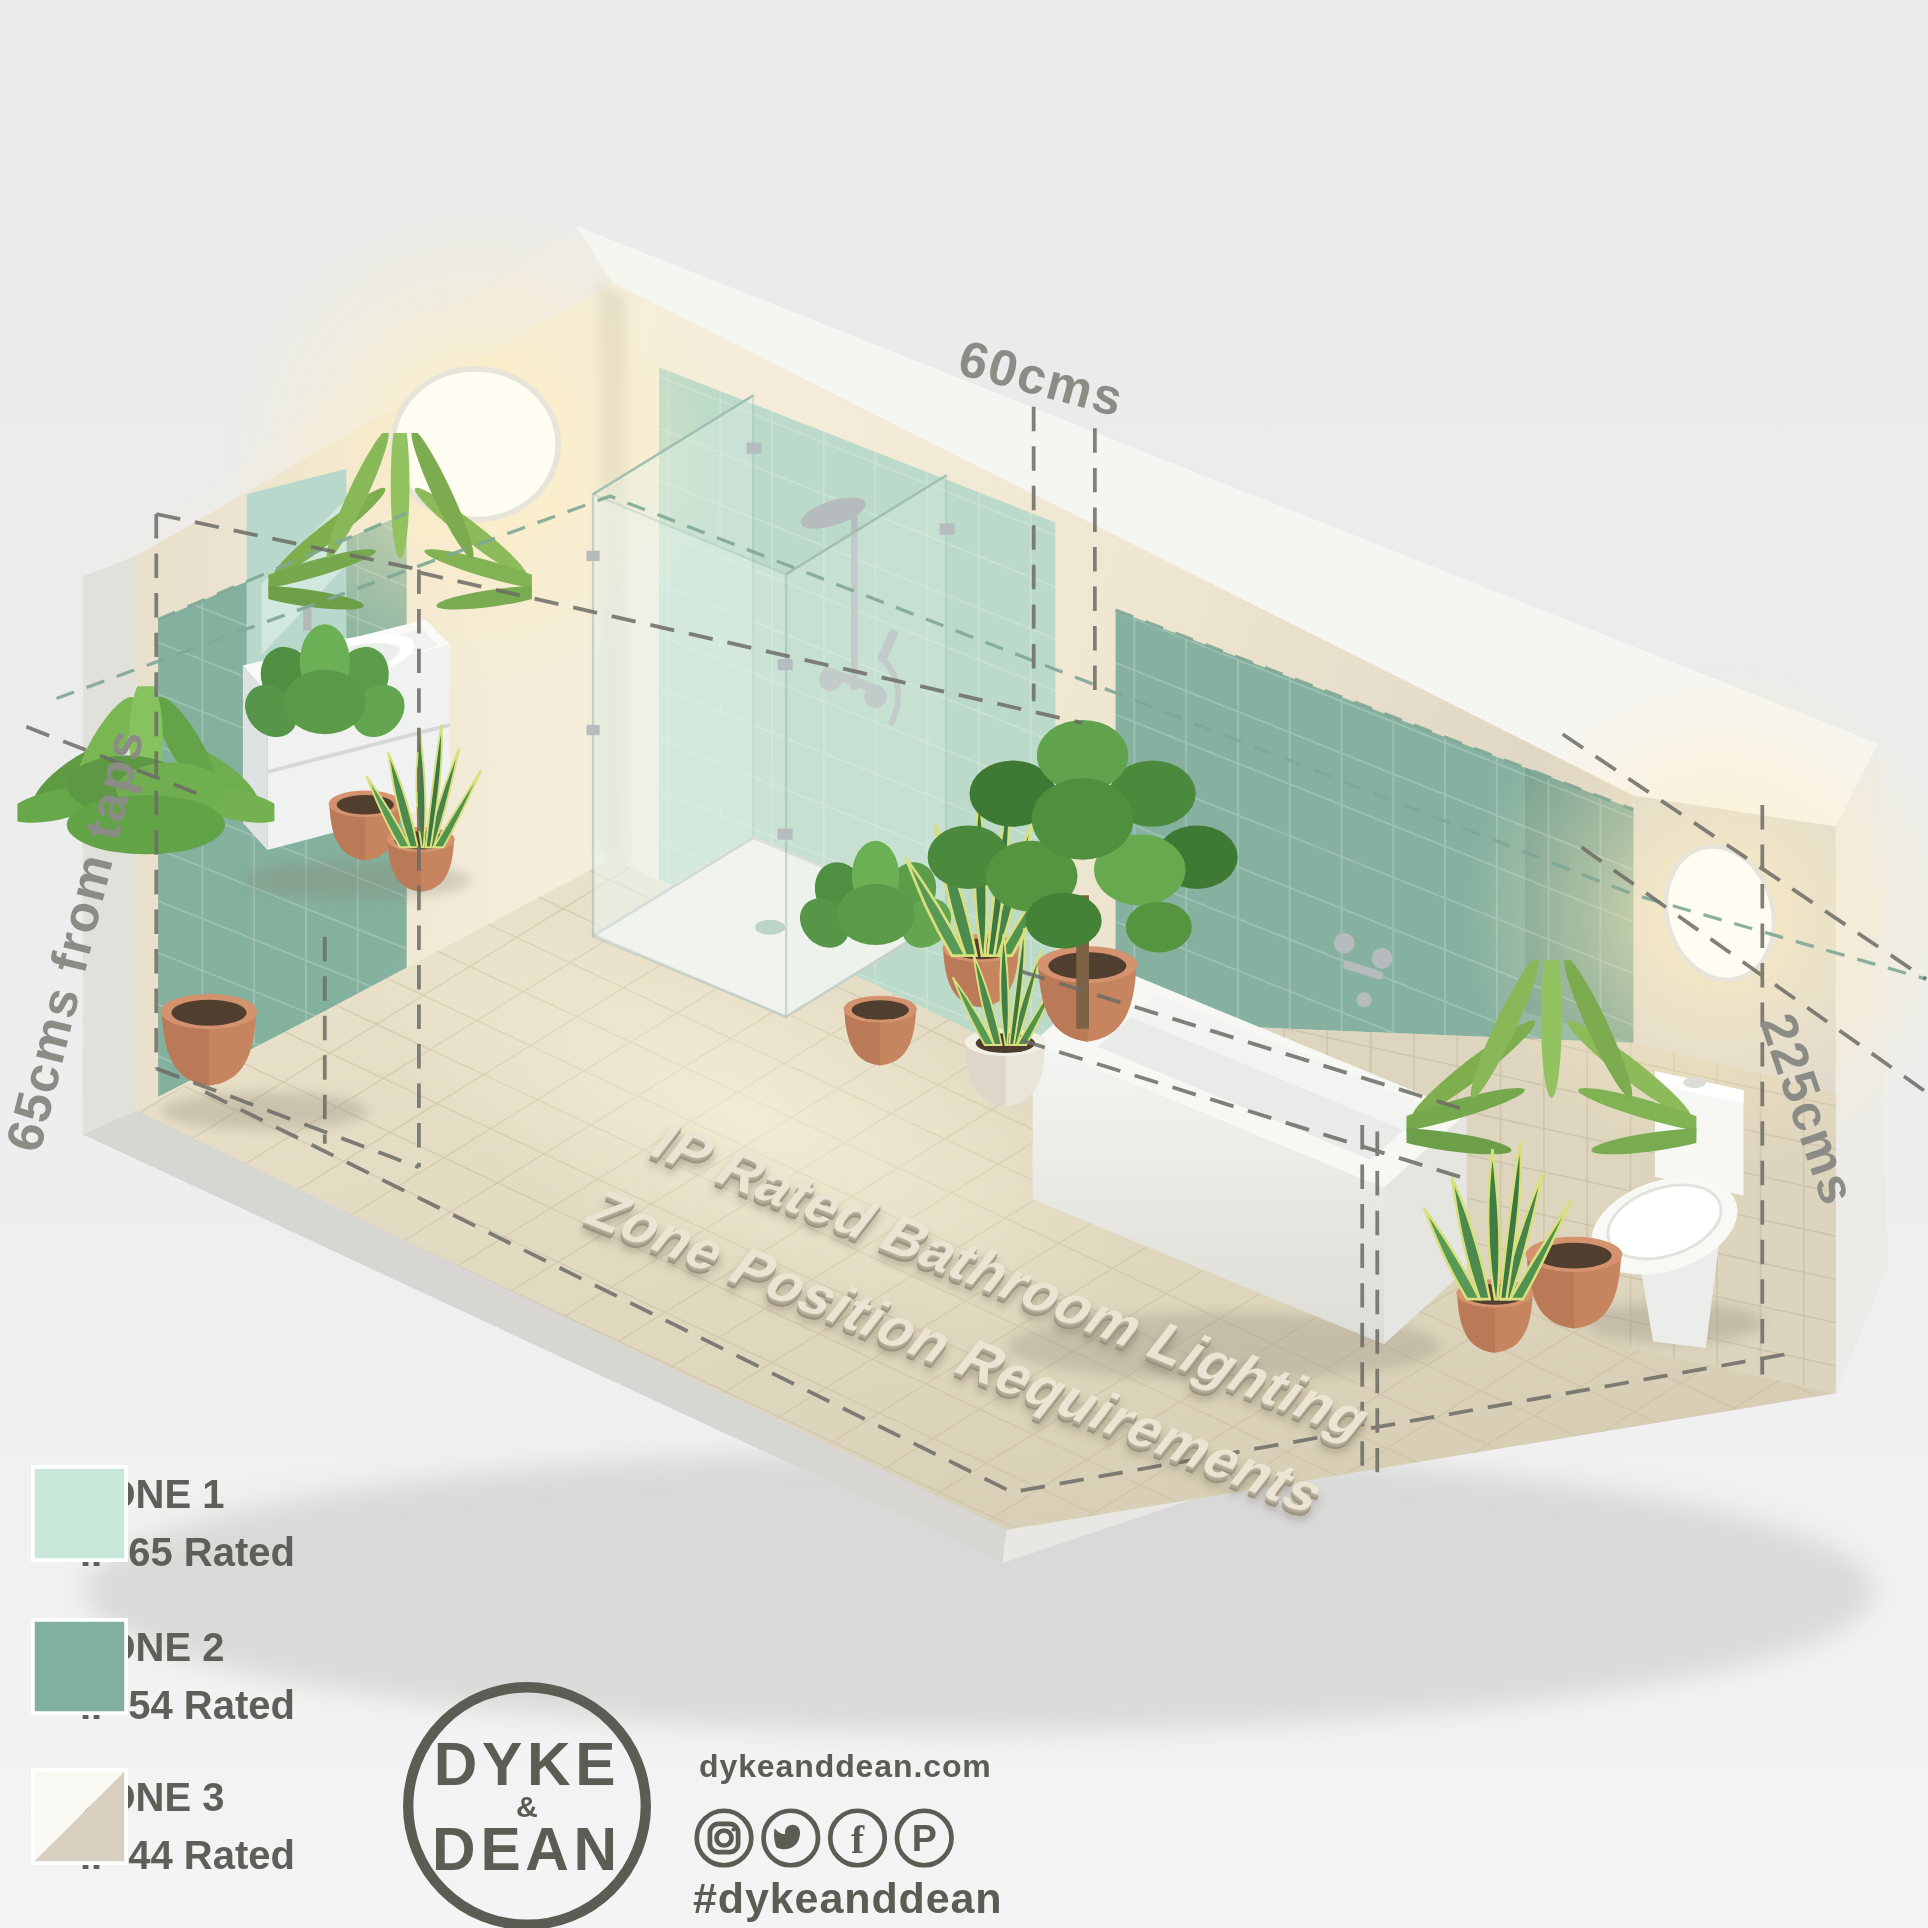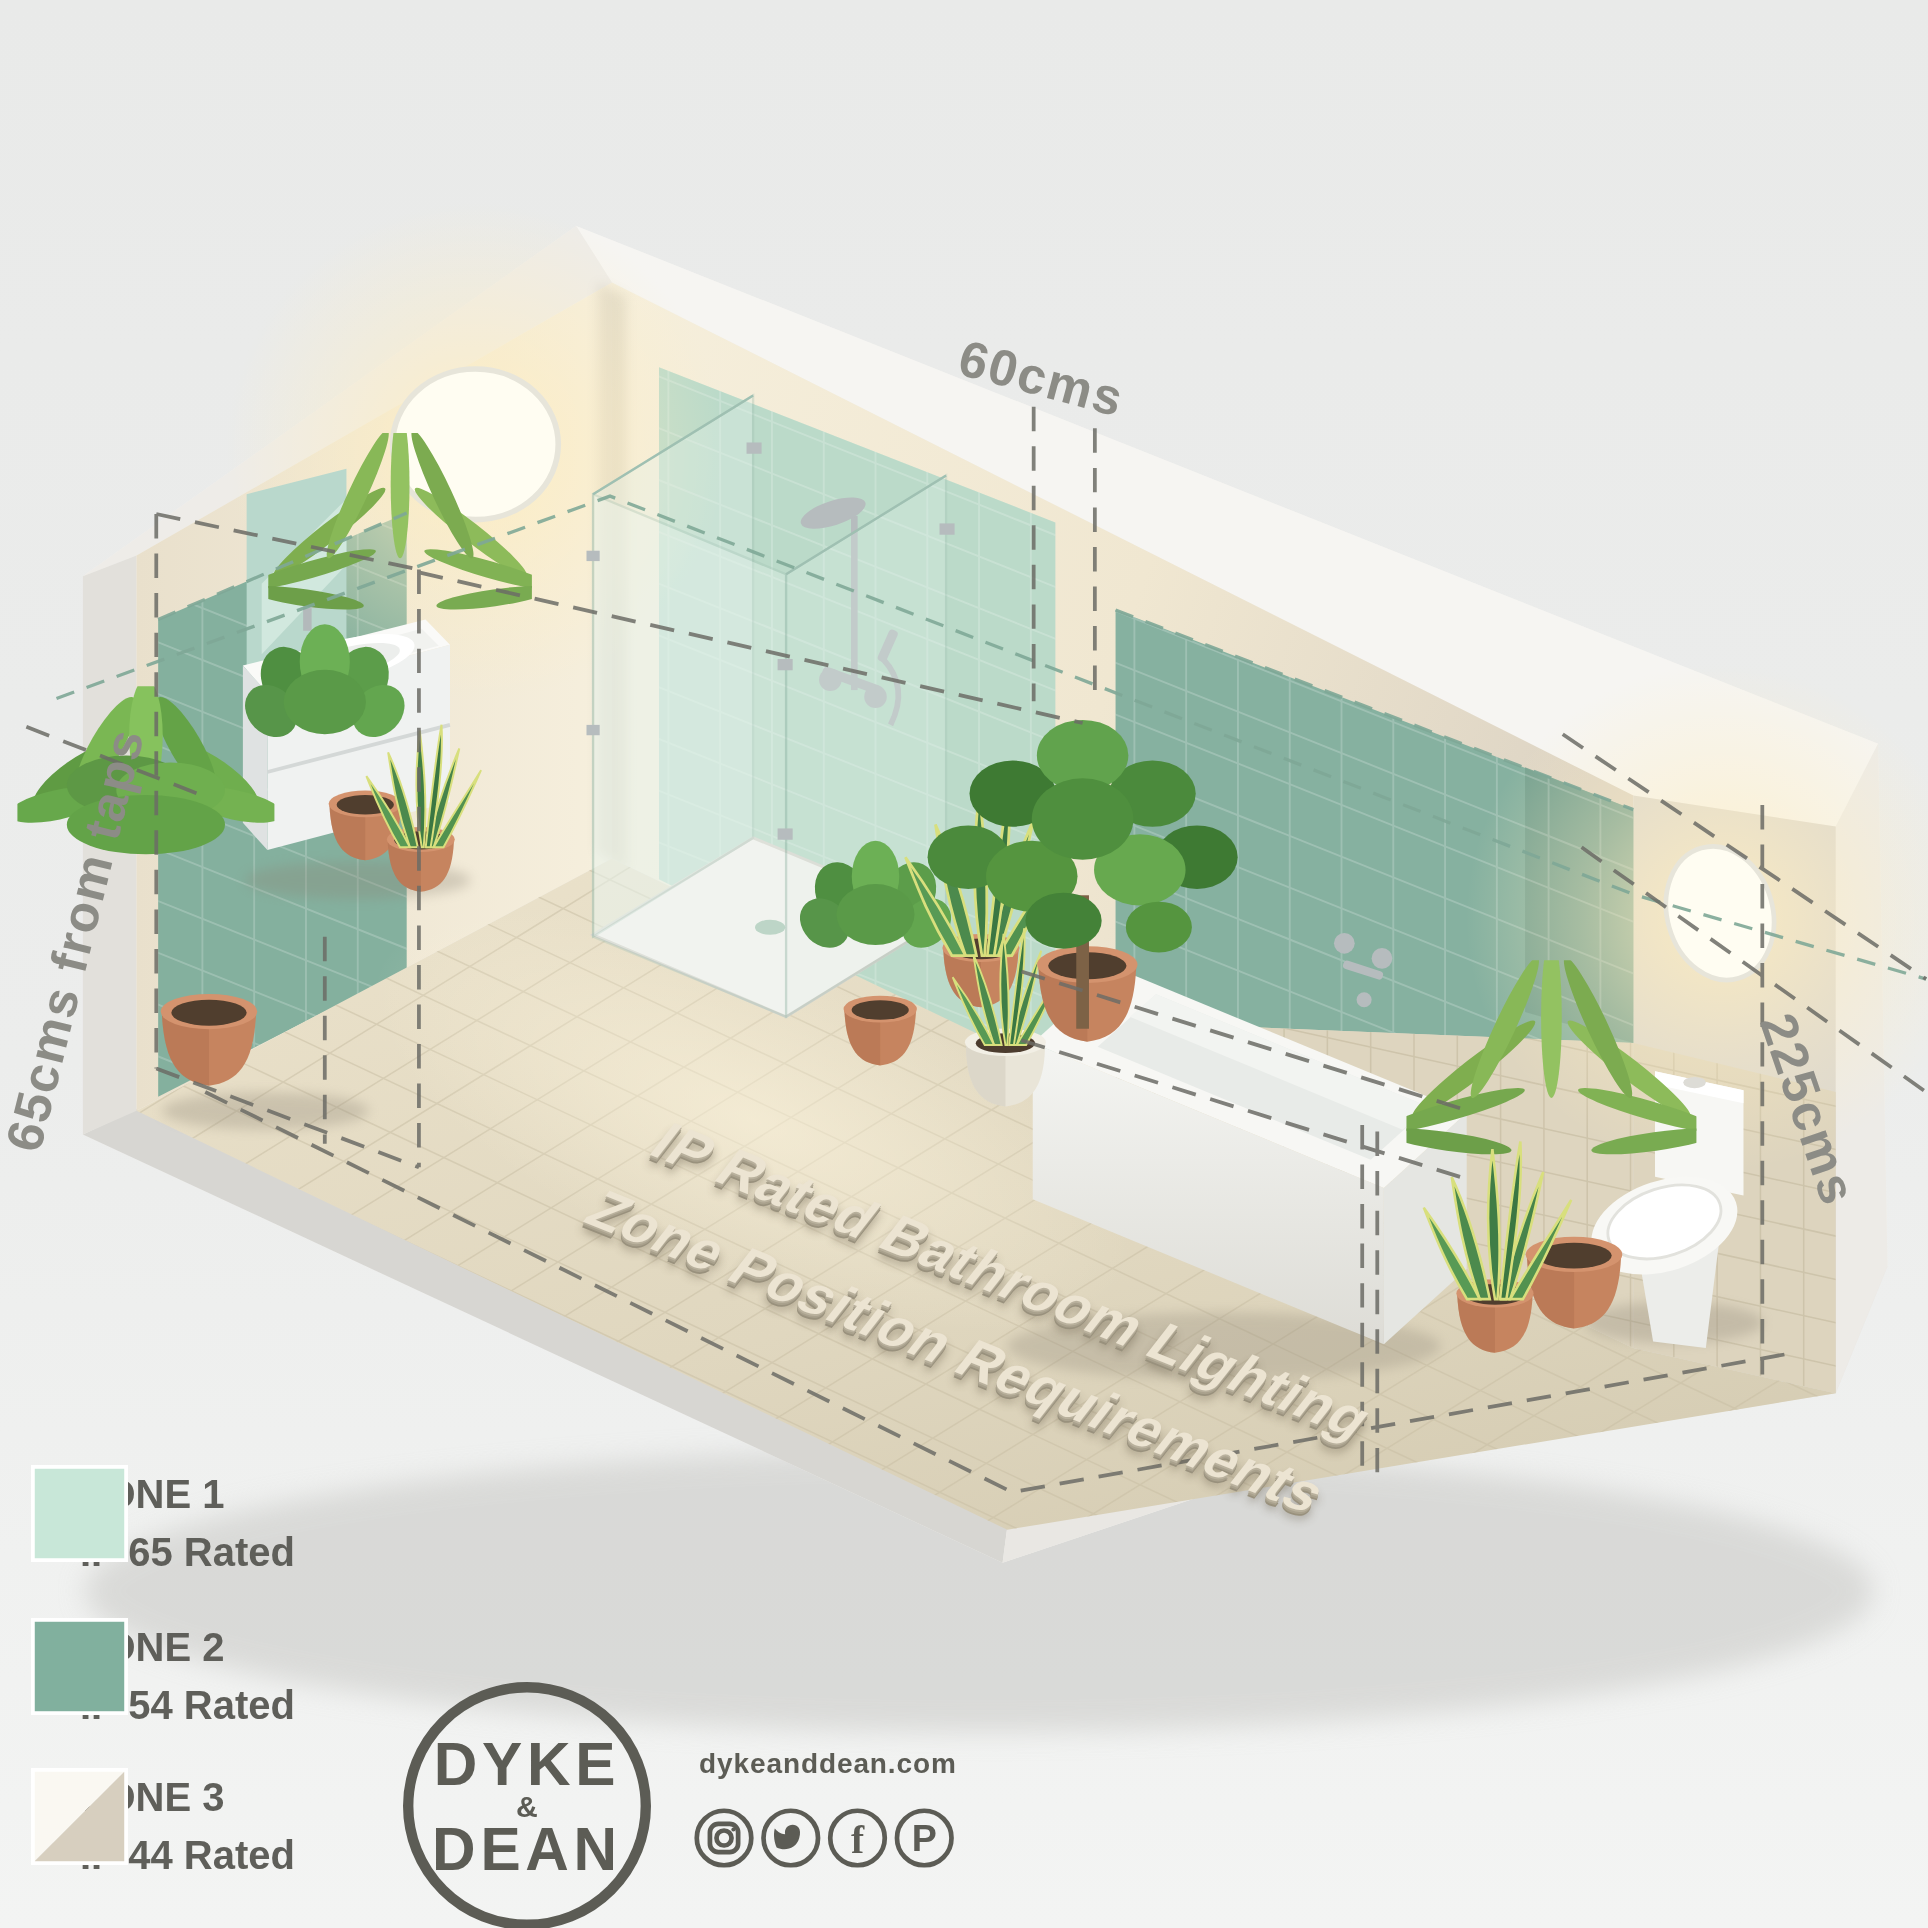--- a/index.html
+++ b/index.html
@@ -13,21 +13,21 @@
   #dim-left{left:-5.6px;top:1143px;transform:rotate(-76deg);transform-origin:0 0;}
   #floor-title{left:586px;top:1062px;width:979px;text-align:center;
     transform:rotate(22deg) skewX(-16deg);transform-origin:0 0;
     font-size:56px;font-weight:bold;color:#ece4d2;letter-spacing:0.9px;line-height:1.55;
     text-shadow:0.9px 1.9px 0 #b9b19d,1.9px 3.8px 0 #a9a18d,2.8px 5.6px 0 #99917d,4.7px 8.5px 9.4px rgba(90,80,60,.45);}
   #legend{left:31px;top:1465px;}
   .legend-row{position:absolute;left:0;display:flex;align-items:center;}
   .legend-row svg{position:static;display:block;}
   .legend-text{margin-left:49px;color:#5f5f5a;font-weight:bold;font-size:40px;line-height:1.45;}
   #brand-logo{left:395px;top:1674px;}
-  #brand-website{left:699px;top:1748px;font-size:28px;font-weight:bold;color:#5c5c55;letter-spacing:0.9px;}
+  #brand-website{left:699px;top:1748px;font-size:32px;font-weight:bold;color:#5c5c55;letter-spacing:0.9px;}
   #brand-social{left:693px;top:1804px;}
   #brand-hashtag{left:693px;top:1874px;font-size:43px;font-weight:bold;color:#5c5c55;letter-spacing:0.9px;}
   .logo-text{fill:#5c5c55;font-weight:bold;text-anchor:middle;}
 </style>
 </head>
 <body>
 
 <div id="stage">
 
 <svg id="scene" width="1928" height="1928" viewBox="0 0 2048 2048">
@@ -527,15 +527,16 @@
         <circle cx="175" cy="36" r="29"></circle>
         <text x="175" y="52" text-anchor="middle" font-size="42" font-weight="bold" fill="#5c5c55" stroke="none" font-family="Liberation Serif, serif">f</text>
       </g>
       <g>
         <circle cx="246" cy="36" r="29"></circle>
         <text x="246" y="50" text-anchor="middle" font-size="40" font-weight="bold" fill="#5c5c55" stroke="none">P</text>
       </g>
     </g>
   </svg>
 </div>
+<div class="overlay" id="brand-hashtag">#dykeanddean</div>
 
 </div>
 
 
 </body></html>

